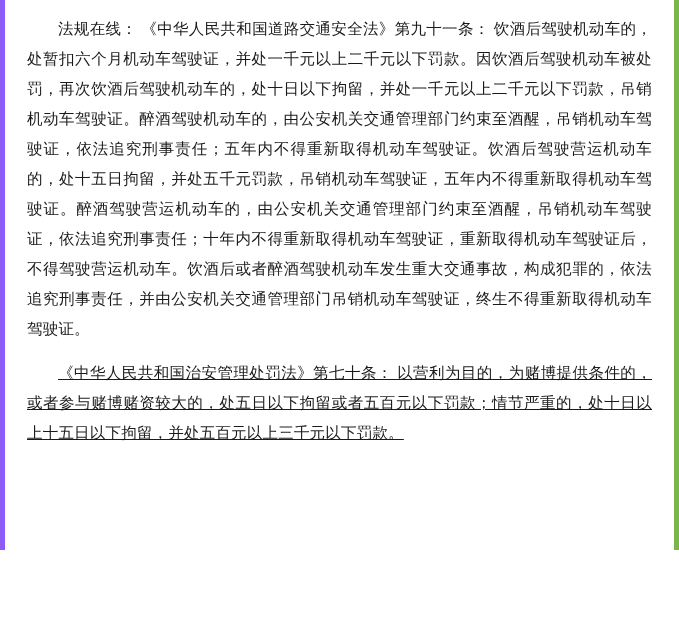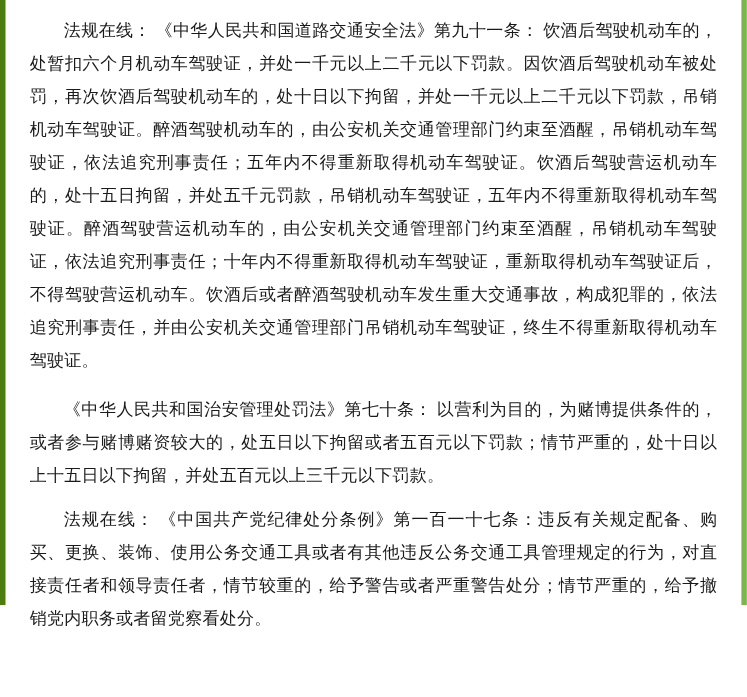--- a/index.html
+++ b/index.html
@@ -12,40 +12,41 @@
     background: #ffffff;
     font-family: "Liberation Sans", sans-serif;
     overflow: hidden;
   }
   .page {
     position: relative;
     width: 679px;
     height: 550px;
     box-sizing: border-box;
     background: #ffffff;
-    border-left: 5px solid #4d7c0f;
+    border-left: 5px solid #8b5cf6;
     border-right: 5px solid #7ab648;
   }
   .content {
     padding: 14px 22px 0 22px;
     box-sizing: border-box;
   }
   p.para {
     margin: 0 0 14px 0;
     font-size: 15.5px;
     line-height: 30px;
     color: #1a1a1a;
     text-align: justify;
     text-justify: inter-ideograph;
     text-indent: 2em;
     letter-spacing: 0.2px;
     font-family: "Liberation Serif", serif;
   }
   p.para.tight {
     margin-bottom: 10px;
+    text-decoration: underline;
   }
   .banner-wrap {
     margin: 10px 0 16px 0;
   }
   .banner {
     display: inline-block;
     background: #5f9f3f;
     color: #ffffff;
     font-size: 14.5px;
     font-weight: bold;
@@ -61,16 +62,15 @@
 <body>
 
 <div class="page">
   <div class="content">
 
     <p class="para">法规在线： 《中华人民共和国道路交通安全法》第九十一条： 饮酒后驾驶机动车的，处暂扣六个月机动车驾驶证，并处一千元以上二千元以下罚款。因饮酒后驾驶机动车被处罚，再次饮酒后驾驶机动车的，处十日以下拘留，并处一千元以上二千元以下罚款，吊销机动车驾驶证。醉酒驾驶机动车的，由公安机关交通管理部门约束至酒醒，吊销机动车驾驶证，依法追究刑事责任；五年内不得重新取得机动车驾驶证。饮酒后驾驶营运机动车的，处十五日拘留，并处五千元罚款，吊销机动车驾驶证，五年内不得重新取得机动车驾驶证。醉酒驾驶营运机动车的，由公安机关交通管理部门约束至酒醒，吊销机动车驾驶证，依法追究刑事责任；十年内不得重新取得机动车驾驶证，重新取得机动车驾驶证后，不得驾驶营运机动车。饮酒后或者醉酒驾驶机动车发生重大交通事故，构成犯罪的，依法追究刑事责任，并由公安机关交通管理部门吊销机动车驾驶证，终生不得重新取得机动车驾驶证。</p>
 
     <p class="para tight">《中华人民共和国治安管理处罚法》第七十条： 以营利为目的，为赌博提供条件的，或者参与赌博赌资较大的，处五日以下拘留或者五百元以下罚款；情节严重的，处十日以上十五日以下拘留，并处五百元以上三千元以下罚款。</p>
 
 
-    <p class="para">法规在线： 《中国共产党纪律处分条例》第一百一十七条：违反有关规定配备、购买、更换、装饰、使用公务交通工具或者有其他违反公务交通工具管理规定的行为，对直接责任者和领导责任者，情节较重的，给予警告或者严重警告处分；情节严重的，给予撤销党内职务或者留党察看处分。</p>
 
   </div>
 </div>
 
 </body></html>

